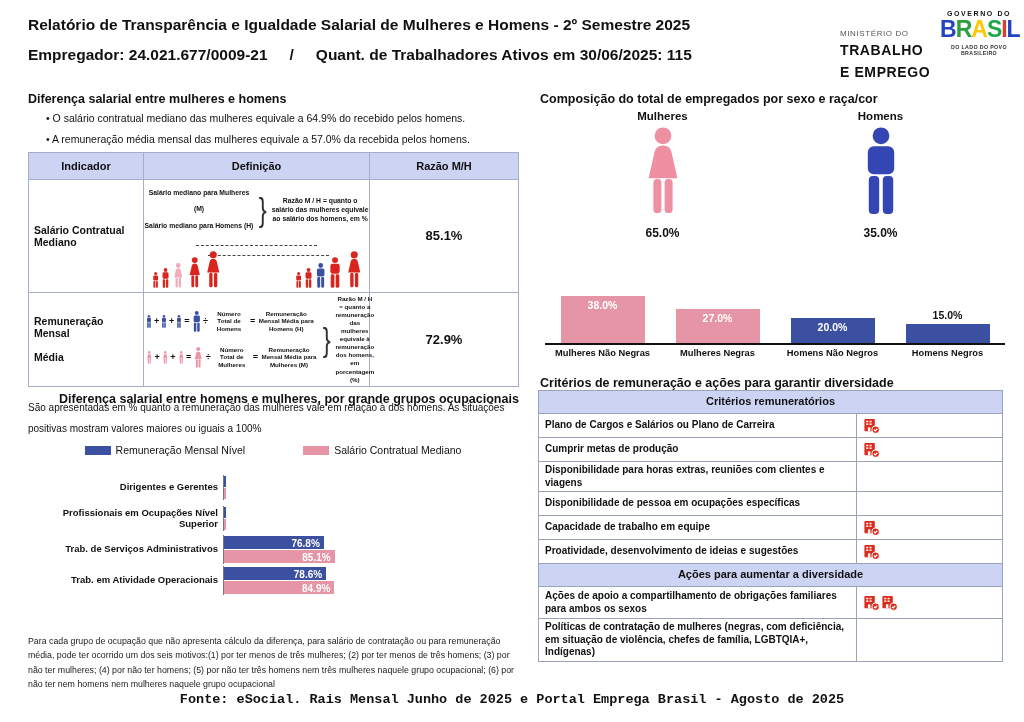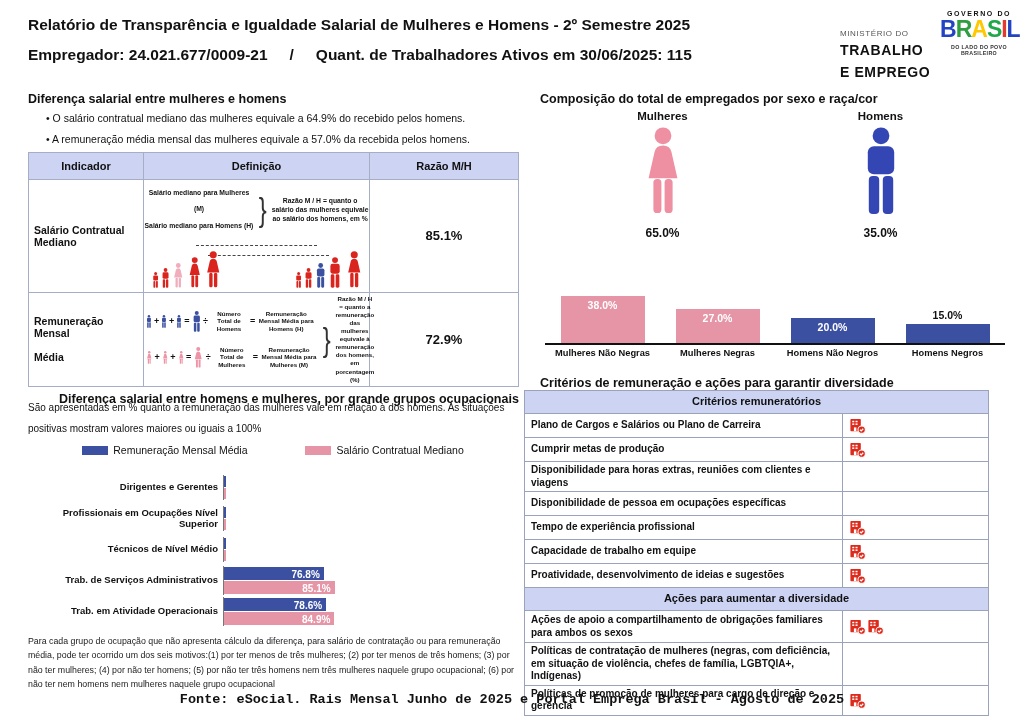--- a/index.html
+++ b/index.html
@@ -66,21 +66,21 @@
   .occ-chart{left:28px;top:472px;width:494px;}
   .occ-row{display:flex;align-items:center;height:31px;}
   .occ-label{width:190px;text-align:right;font-size:9.5px;font-weight:700;padding-right:5px;line-height:1.15;}
   .occ-bars{display:flex;flex-direction:column;gap:1px;border-left:1px solid #777;padding:1px 0;}
   .hbar{height:13px;width:2px;position:relative;}
   .hbar .hlabel{position:absolute;right:4px;top:50%;transform:translateY(-50%);
                 color:#fff;font-size:10px;font-weight:700;white-space:nowrap;}
   .occ-note{left:28px;top:634px;width:498px;font-size:8.8px;line-height:1.62;color:#1a1a1a;}
 
   
-  table.crit{left:524px;top:390px;width:464px;border-collapse:collapse;table-layout:fixed;position:absolute;padding-left:10px;}
+  table.crit{left:538px;top:390px;width:464px;border-collapse:collapse;table-layout:fixed;position:absolute;padding-left:10px;}
   table.crit td{border:1px solid #9aa3b8;font-size:10px;font-weight:700;padding:2px 6px;vertical-align:middle;line-height:1.25;}
   table.crit td.ghead{background:#ccd3f3;text-align:center;font-size:11px;height:18px;}
   table.crit td.icons{padding:1px 6px;}
   .icon-wrap{display:flex;align-items:center;gap:1px;}
 
   
   .footer{left:0;top:692px;width:1024px;text-align:center;font-size:13.5px;font-weight:700;font-family:Liberation Mono, monospace;}
 </style>
 </head>
 <body>
@@ -337,45 +337,38 @@
     <div>Homens Não Negros</div>
     <div>Homens Negros</div>
   </div>
 
   <div class="abs sec-h" style="left:28px;top:392px;padding-left:31px;">Diferença salarial entre homens e mulheres, por grande grupos ocupacionais</div>
   <div class="abs occ-desc">São apresentadas em % quanto a remuneração das mulheres vale em relação à dos homens. As situações positivas mostram valores maiores ou iguais a 100%</div>
 
   <div class="abs legend">
     <div class="leg-item">
       <span class="swatch" style="background:#3C50A2;"></span>
-      <span>Remuneração Mensal Média</span>
+      <span>Remuneração Mensal Nível</span>
     </div>
     <div class="leg-item">
       <span class="swatch" style="background:#E595A5;"></span>
       <span>Salário Contratual Mediano</span>
     </div>
   </div>
 
   <div class="abs occ-chart">
     <div class="occ-row">
       <div class="occ-label">Dirigentes e Gerentes</div>
       <div class="occ-bars">
         <div class="hbar" style="background:#3C50A2;height:11px;"></div>
         <div class="hbar" style="background:#E595A5;height:11px;"></div>
       </div>
     </div>
     <div class="occ-row">
       <div class="occ-label">Profissionais em Ocupações Nível Superior</div>
-      <div class="occ-bars">
-        <div class="hbar" style="background:#3C50A2;height:11px;"></div>
-        <div class="hbar" style="background:#E595A5;height:11px;"></div>
-      </div>
-    </div>
-    <div class="occ-row">
-      <div class="occ-label">Técnicos de Nível Médio</div>
       <div class="occ-bars">
         <div class="hbar" style="background:#3C50A2;height:11px;"></div>
         <div class="hbar" style="background:#E595A5;height:11px;"></div>
       </div>
     </div>
     <div class="occ-row">
       <div class="occ-label">Trab. de Serviços Administrativos</div>
       <div class="occ-bars">
         <div class="hbar" style="background: rgb(60, 80, 162); width: 99.84px;">
           <span class="hlabel">76.8%</span>
@@ -445,37 +438,20 @@
       </span>
           </td>
     </tr>
     <tr style="height:24px;">
       <td>Disponibilidade para horas extras, reuniões com clientes e viagens</td>
       <td class="icons"></td>
     </tr>
     <tr style="height:24px;">
       <td>Disponibilidade de pessoa em ocupações específicas</td>
       <td class="icons"></td>
-    </tr>
-    <tr style="height:24px;">
-      <td>Tempo de experiência profissional</td>
-      <td class="icons">
-            <span class="icon-wrap">
-        <svg width="17" height="17" viewBox="0 0 18 18">
-                <rect x="1.5" y="2" width="11" height="13" rx="0.8" fill="#DD2A1B"></rect>
-                <rect x="3.4" y="4" width="2.2" height="1.6" fill="#fff"></rect>
-                <rect x="6.9" y="4" width="2.2" height="1.6" fill="#fff"></rect>
-                <rect x="3.4" y="6.8" width="2.2" height="1.6" fill="#fff"></rect>
-                <rect x="6.9" y="6.8" width="2.2" height="1.6" fill="#fff"></rect>
-                <rect x="5.2" y="11" width="2.6" height="4" fill="#fff"></rect>
-                <circle cx="13.4" cy="13.4" r="3.9" fill="#DD2A1B" stroke="#fff" stroke-width="1.1"></circle>
-                <path d="M11.6 13.5l1.3 1.3 2.2-2.4" stroke="#fff" stroke-width="1.3" fill="none"></path>
-              </svg>
-      </span>
-          </td>
     </tr>
     <tr style="height:24px;">
       <td>Capacidade de trabalho em equipe</td>
       <td class="icons">
             <span class="icon-wrap">
         <svg width="17" height="17" viewBox="0 0 18 18">
                 <rect x="1.5" y="2" width="11" height="13" rx="0.8" fill="#DD2A1B"></rect>
                 <rect x="3.4" y="4" width="2.2" height="1.6" fill="#fff"></rect>
                 <rect x="6.9" y="4" width="2.2" height="1.6" fill="#fff"></rect>
                 <rect x="3.4" y="6.8" width="2.2" height="1.6" fill="#fff"></rect>
@@ -531,35 +507,18 @@
                 <circle cx="13.4" cy="13.4" r="3.9" fill="#DD2A1B" stroke="#fff" stroke-width="1.1"></circle>
                 <path d="M11.6 13.5l1.3 1.3 2.2-2.4" stroke="#fff" stroke-width="1.3" fill="none"></path>
               </svg>
       </span>
           </td>
     </tr>
     <tr style="height:32px;">
       <td>Políticas de contratação de mulheres (negras, com deficiência, em situação de violência, chefes de família, LGBTQIA+, Indígenas)</td>
       <td class="icons"></td>
     </tr>
-    <tr style="height:24px;">
-      <td>Políticas de promoção de mulheres para cargo de direção e gerência</td>
-      <td class="icons">
-            <span class="icon-wrap">
-        <svg width="17" height="17" viewBox="0 0 18 18">
-                <rect x="1.5" y="2" width="11" height="13" rx="0.8" fill="#DD2A1B"></rect>
-                <rect x="3.4" y="4" width="2.2" height="1.6" fill="#fff"></rect>
-                <rect x="6.9" y="4" width="2.2" height="1.6" fill="#fff"></rect>
-                <rect x="3.4" y="6.8" width="2.2" height="1.6" fill="#fff"></rect>
-                <rect x="6.9" y="6.8" width="2.2" height="1.6" fill="#fff"></rect>
-                <rect x="5.2" y="11" width="2.6" height="4" fill="#fff"></rect>
-                <circle cx="13.4" cy="13.4" r="3.9" fill="#DD2A1B" stroke="#fff" stroke-width="1.1"></circle>
-                <path d="M11.6 13.5l1.3 1.3 2.2-2.4" stroke="#fff" stroke-width="1.3" fill="none"></path>
-              </svg>
-      </span>
-          </td>
-    </tr>
   </tbody>
     </table>
 
   <div class="abs footer">Fonte: eSocial. Rais Mensal Junho de 2025 e Portal Emprega Brasil - Agosto de 2025</div>
 
 </div>
 
 </body></html>

